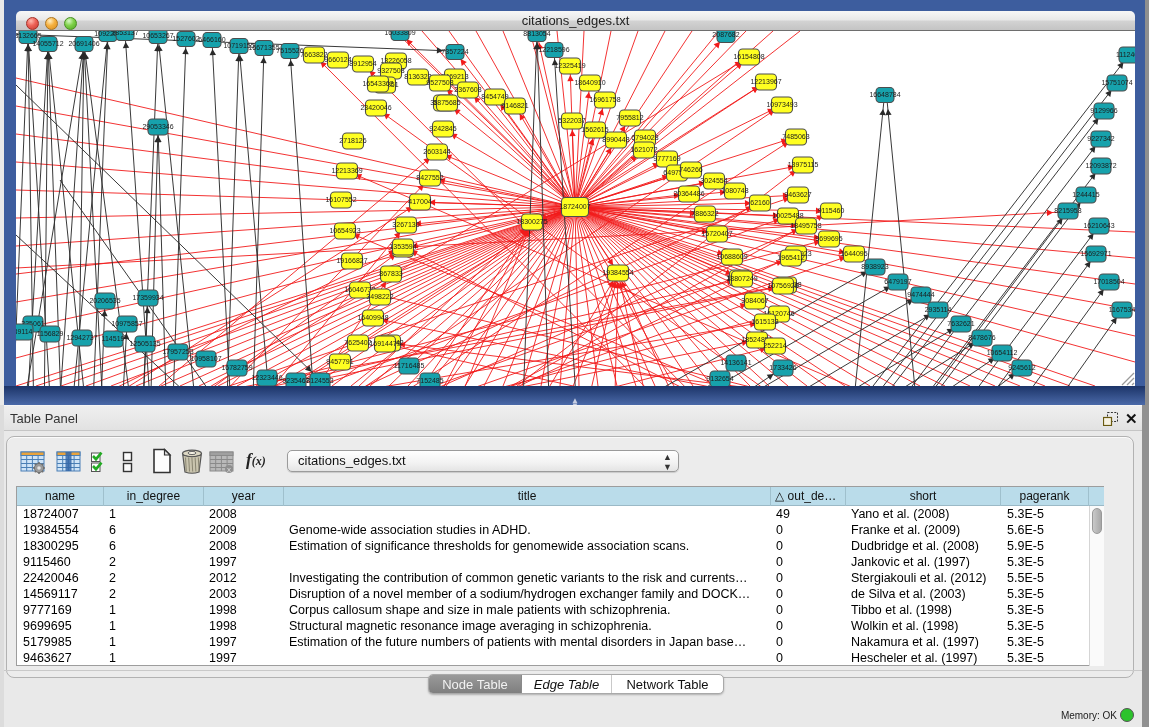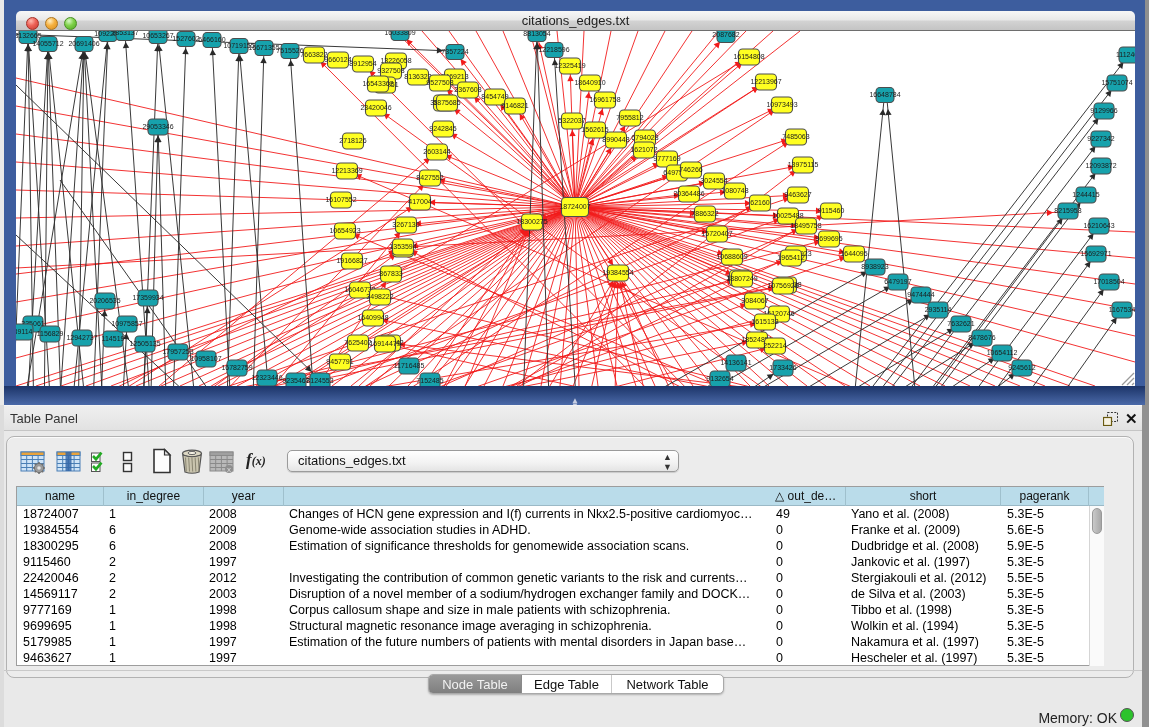--- a/index.html
+++ b/index.html
@@ -43,24 +43,24 @@
 .hcell { position:absolute; top:0; height:19px; font-size:12px; color:#111; text-align:center; line-height:19px; border-right:1px solid #9fc0cd; overflow:hidden;}
 .rowtxt { position:absolute; font-size:12.5px; color:#000; white-space:nowrap; overflow:hidden; }
 #vscroll { position:absolute; left:1072px; top:19px; width:15px; height:160px; background:#fafafa; border-left:1px solid #d5d5d5;}
 #vthumb { position:absolute; left:2px; top:2px; width:10px; height:26px; border-radius:5px; background:linear-gradient(90deg,#c9c9c9,#a8a8a8); border:1px solid #999;}
 
 #bottomline { left:0; top:670px; width:1142px; height:1px; background:#c9c9c9; }
 
 #tabs { left:428px; top:674px; width:296px; height:20px; border:1px solid #a9a9a9; border-radius:5px; background:#fff; box-shadow:0 1px 2px rgba(0,0,0,.25); overflow:hidden; display:flex; }
 .tab { height:100%; font-size:13px; line-height:19px; text-align:center; color:#111; }
 #tab1 { width:93px; background:linear-gradient(#9a9a9a,#7f7f7f); color:#f2f2f2; border-right:1px solid #8a8a8a;}
-#tab2 { width:90px; border-right:1px solid #c9c9c9; }
+#tab2 { width:90px; border-right:1px solid #c9c9c9;font-style:italic; }
 #tab3 { width:111px; }
 
-#mem { right:32px; top:710px; font-size:14px; color:#222; }
+#mem { right:32px; top:710px; font-size:10px; color:#222; }
 #memdot { left:1120px; top:708px; width:14px; height:14px; border-radius:50%; background:#2cc32c; border:1.5px solid #555; }
 #leftedge-bot { left:0; top:405px; width:4px; height:322px; background:#dcdcdc; }
 #rightedge-bot { left:1142px; top:405px; width:7px; height:322px; background:#919191; }
 </style>
 </head>
 <body>
 <div class="abs" id="topsec"></div>
 <div class="abs" id="bluebg"></div>
 <div class="abs" id="gwin">
   <div class="abs" id="titlebar">
@@ -834,27 +834,27 @@
       <text x="20" y="22" font-size="8" fill="#dddddd" text-anchor="middle">x</text>
     </svg></div>
 <div class="ticon" style="left:246px;top:450px;font-family:'Liberation Serif',serif;font-style:italic;font-weight:bold;font-size:17px;color:#222">f<span style="font-size:12px">(x)</span></div>
 <div class="abs" id="dropdown">citations_edges.txt<div id="dd-arr">▲<br>▼</div></div>
 
 <div class="abs" id="tbl">
 <div class="hrow" style="width:1087px"></div>
 <div class="hcell" style="left:0px;width:87px;">name</div>
 <div class="hcell" style="left:87px;width:100px;">in_degree</div>
 <div class="hcell" style="left:187px;width:80px;">year</div>
+<div class="hcell" style="left:267px;width:487px;">title</div>
 <div class="hcell" style="left:754px;width:75px;text-align:left;padding-left:4px;">△ out_de…</div>
 <div class="hcell" style="left:829px;width:155px;">short</div>
 <div class="hcell" style="left:984px;width:88px;">pagerank</div>
 <div class="rowtxt" style="left:6px;top:19px;height:16px;line-height:16px">18724007</div>
 <div class="rowtxt" style="left:92px;top:19px;height:16px;line-height:16px">1</div>
 <div class="rowtxt" style="left:192px;top:19px;height:16px;line-height:16px">2008</div>
-<div class="rowtxt" style="left:272px;top:19px;height:16px;line-height:16px">Changes of HCN gene expression and I(f) currents in Nkx2.5-positive cardiomyoc…</div>
 <div class="rowtxt" style="left:759px;top:19px;height:16px;line-height:16px">49</div>
 <div class="rowtxt" style="left:834px;top:19px;height:16px;line-height:16px">Yano et al. (2008)</div>
 <div class="rowtxt" style="left:990px;top:19px;height:16px;line-height:16px">5.3E-5</div>
 <div class="rowtxt" style="left:6px;top:35px;height:16px;line-height:16px">19384554</div>
 <div class="rowtxt" style="left:92px;top:35px;height:16px;line-height:16px">6</div>
 <div class="rowtxt" style="left:192px;top:35px;height:16px;line-height:16px">2009</div>
 <div class="rowtxt" style="left:272px;top:35px;height:16px;line-height:16px">Genome-wide association studies in ADHD.</div>
 <div class="rowtxt" style="left:759px;top:35px;height:16px;line-height:16px">0</div>
 <div class="rowtxt" style="left:834px;top:35px;height:16px;line-height:16px">Franke et al. (2009)</div>
 <div class="rowtxt" style="left:990px;top:35px;height:16px;line-height:16px">5.6E-5</div>
@@ -890,21 +890,21 @@
 <div class="rowtxt" style="left:192px;top:115px;height:16px;line-height:16px">1998</div>
 <div class="rowtxt" style="left:272px;top:115px;height:16px;line-height:16px">Corpus callosum shape and size in male patients with schizophrenia.</div>
 <div class="rowtxt" style="left:759px;top:115px;height:16px;line-height:16px">0</div>
 <div class="rowtxt" style="left:834px;top:115px;height:16px;line-height:16px">Tibbo et al. (1998)</div>
 <div class="rowtxt" style="left:990px;top:115px;height:16px;line-height:16px">5.3E-5</div>
 <div class="rowtxt" style="left:6px;top:131px;height:16px;line-height:16px">9699695</div>
 <div class="rowtxt" style="left:92px;top:131px;height:16px;line-height:16px">1</div>
 <div class="rowtxt" style="left:192px;top:131px;height:16px;line-height:16px">1998</div>
 <div class="rowtxt" style="left:272px;top:131px;height:16px;line-height:16px">Structural magnetic resonance image averaging in schizophrenia.</div>
 <div class="rowtxt" style="left:759px;top:131px;height:16px;line-height:16px">0</div>
-<div class="rowtxt" style="left:834px;top:131px;height:16px;line-height:16px">Wolkin et al. (1994)</div>
+<div class="rowtxt" style="left:834px;top:131px;height:16px;line-height:16px">Wolkin et al. (1998)</div>
 <div class="rowtxt" style="left:990px;top:131px;height:16px;line-height:16px">5.3E-5</div>
 <div class="rowtxt" style="left:6px;top:147px;height:16px;line-height:16px">5179985</div>
 <div class="rowtxt" style="left:92px;top:147px;height:16px;line-height:16px">1</div>
 <div class="rowtxt" style="left:192px;top:147px;height:16px;line-height:16px">1997</div>
 <div class="rowtxt" style="left:272px;top:147px;height:16px;line-height:16px">Estimation of the future numbers of patients with mental disorders in Japan base…</div>
 <div class="rowtxt" style="left:759px;top:147px;height:16px;line-height:16px">0</div>
 <div class="rowtxt" style="left:834px;top:147px;height:16px;line-height:16px">Nakamura et al. (1997)</div>
 <div class="rowtxt" style="left:990px;top:147px;height:16px;line-height:16px">5.3E-5</div>
 <div class="rowtxt" style="left:6px;top:163px;height:16px;line-height:16px">9463627</div>
 <div class="rowtxt" style="left:92px;top:163px;height:16px;line-height:16px">1</div>

